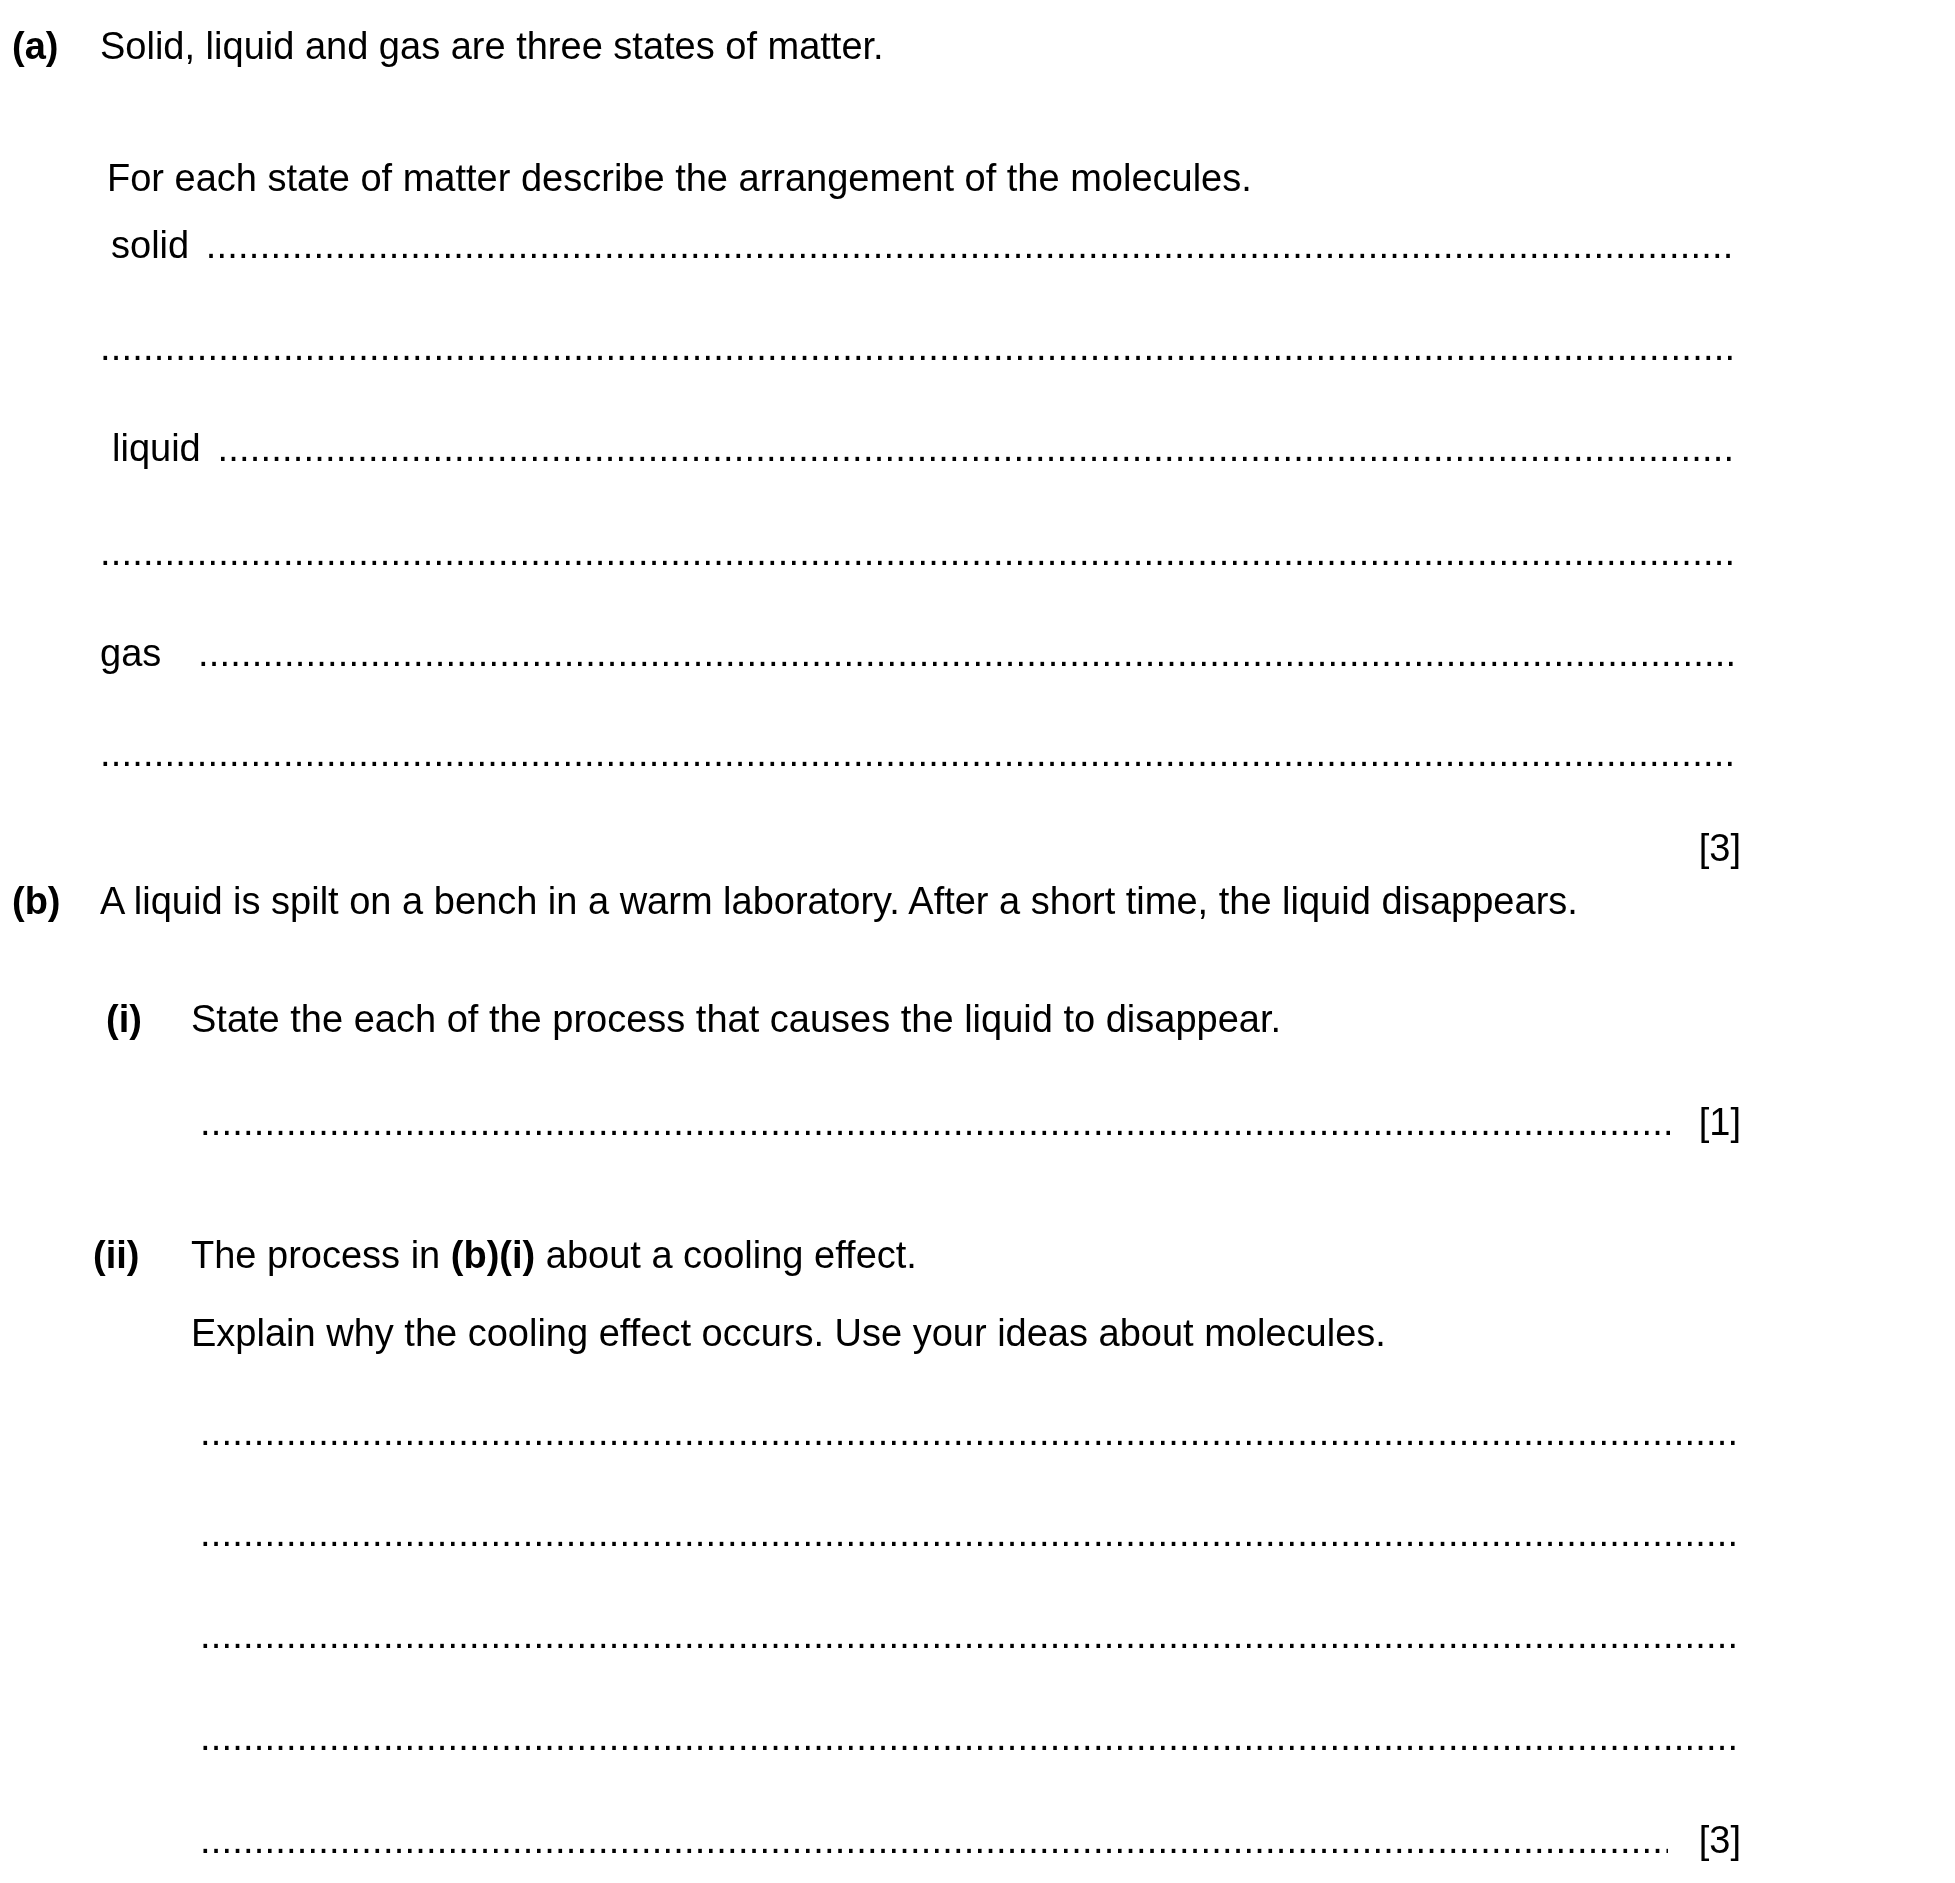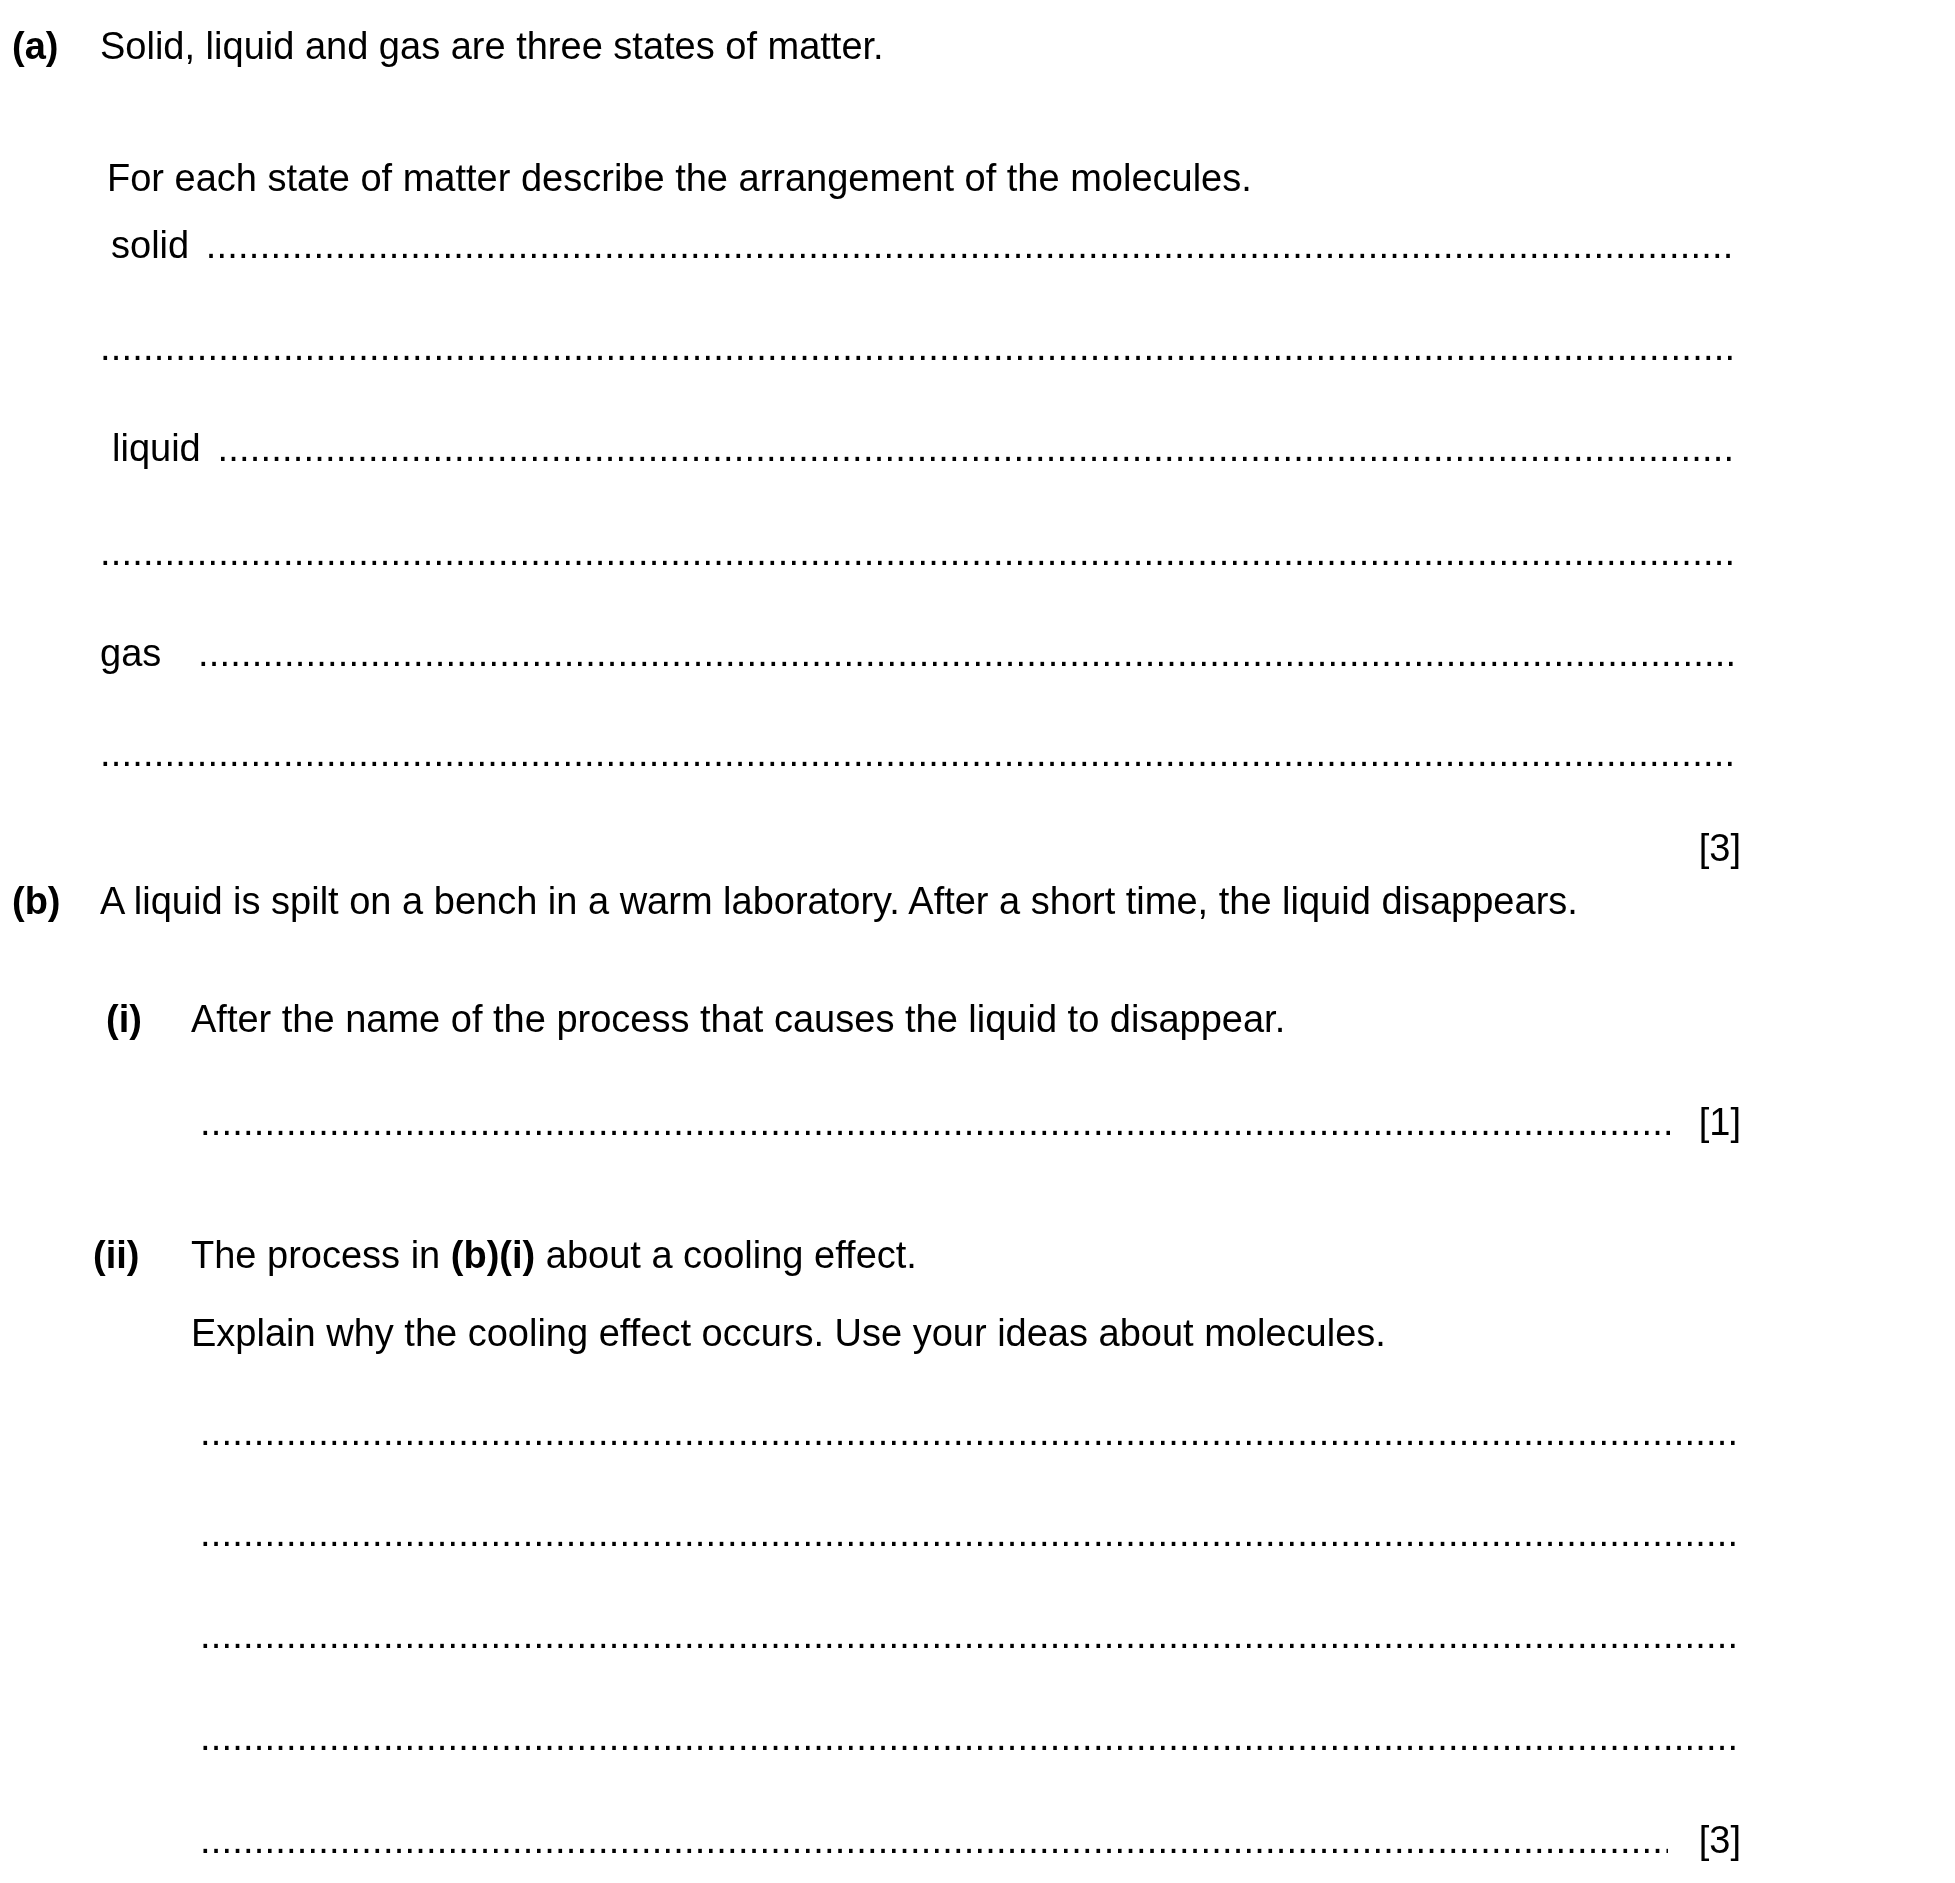--- a/index.html
+++ b/index.html
@@ -88,21 +88,21 @@
 
   <div class="flexrow endrow" style="left:100px;right:67px;top:828px;">
     <span class="marks">[3]</span>
   </div>
 
   <div class="row" style="left:12px;top:881px;">
     <span class="plabel w185">(b)</span><span>A liquid is spilt on a bench in a warm laboratory. After a short time, the liquid disappears.</span>
   </div>
 
   <div class="row" style="left:106px;top:999px;">
-    <span class="sublabel" style="width:85px;">(i)</span><span>After the name of the process that causes the liquid to disappear.</span>
+    <span class="sublabel" style="width:85px;">(i)</span><span>State the each of the process that causes the liquid to disappear.</span>
   </div>
 
   <div class="flexrow" style="left:200px;right:67px;top:1102px;">
     <span class="dotline">....................................................................................................................................................................................................................................................................................................................................................................................................................................</span>
     <span class="marks" style="margin-left:29px;">[1]</span>
   </div>
 
   <div class="row" style="left:93px;top:1199px;">
     <span class="sublabel" style="width:98px;margin-top:36px;">(ii)</span><span>The process in </span><span class="boldinline">(b)(i)</span><span> about a cooling effect.</span>
   </div>

